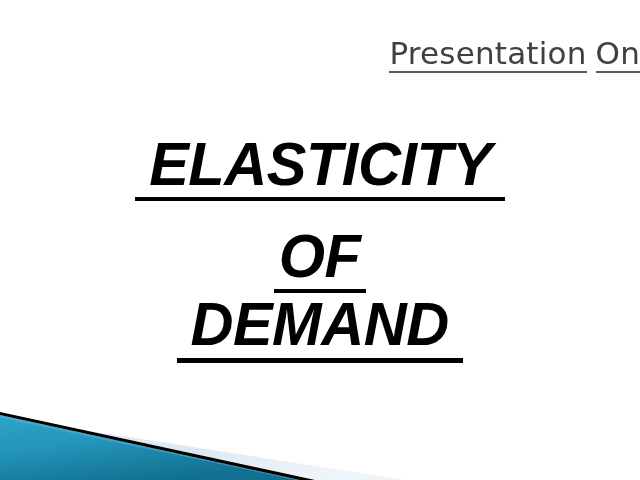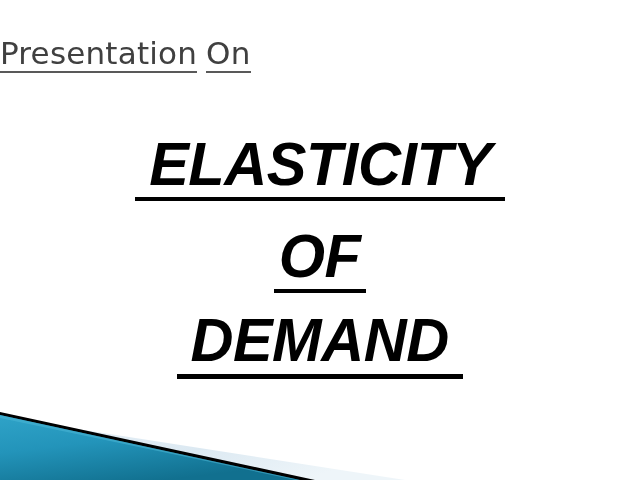--- a/index.html
+++ b/index.html
@@ -36,21 +36,21 @@
     width: 640px;
     height: 85px;
   }
 
   
   #subtitle-block {
     position: absolute;
     left: 0;
     top: 36px;
     width: 640px;
-    text-align: left;
+    text-align: right;
   }
   .subtitle-text {
     display: inline-block;
     color: #404040;
     font-family: "DejaVu Sans", sans-serif;
     font-size: 31px;
     font-weight: 400;
     line-height: 1.1;
     letter-spacing: 0.2px;
     white-space: pre;
@@ -105,21 +105,21 @@
     margin-top: 2px;
   }
   
   #title-line-2 { margin-top: 24px; }
   #title-rule-2 {
     width: 92px;
     height: 4px;
     margin-top: 2px;
   }
   
-  #title-line-3 { margin-top: 16px; }
+  #title-line-3 { }
   #title-rule-3 {
     width: 286px;
     height: 5px;
     margin-top: 3px;
   }
 </style>
 </head>
 <body>
 
 <div id="slide">

